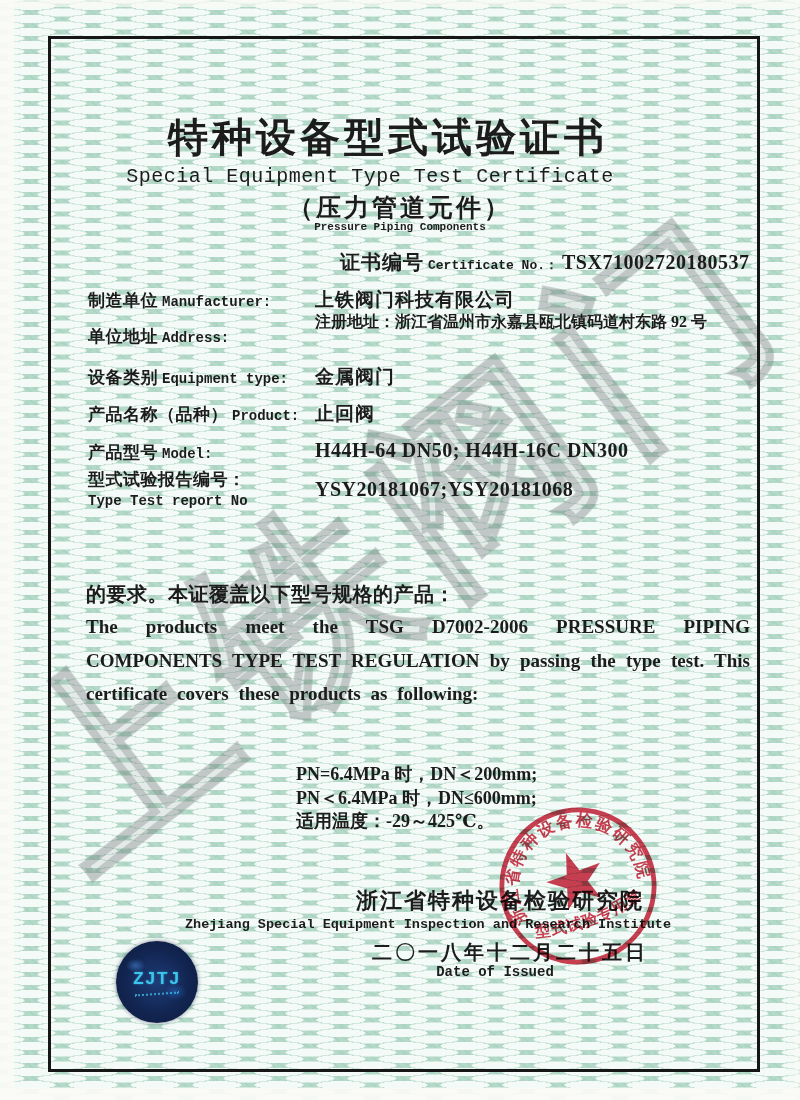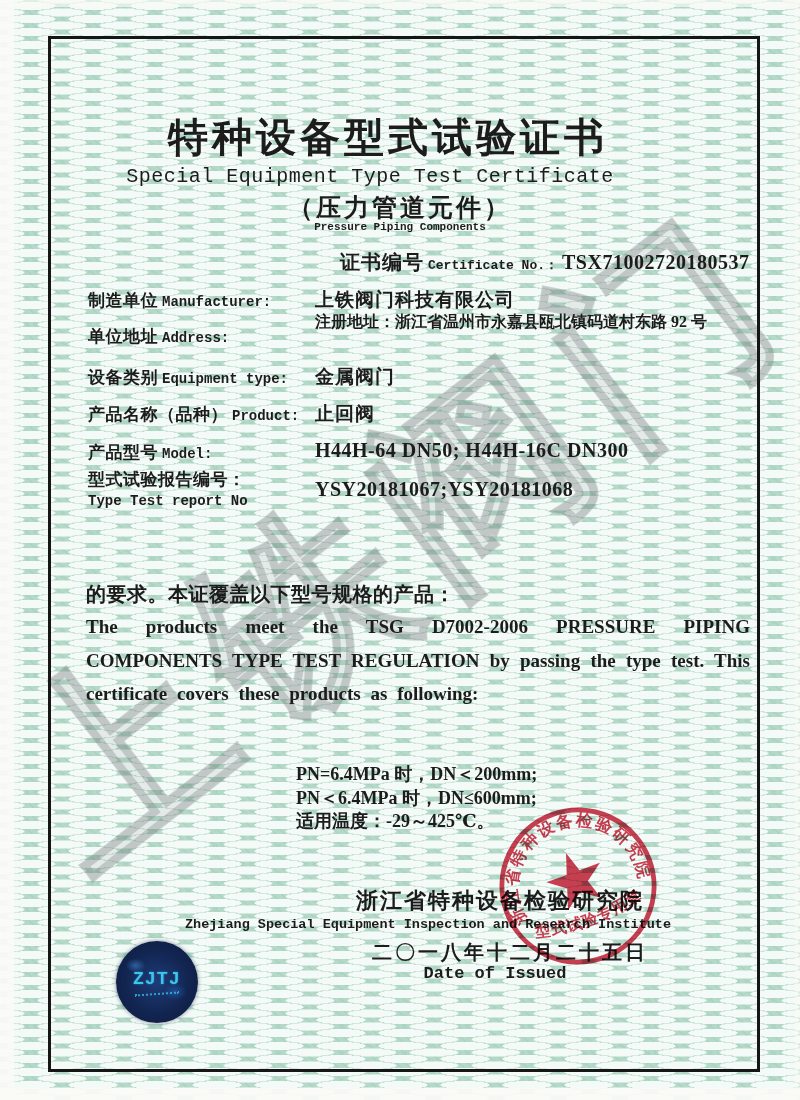--- a/index.html
+++ b/index.html
@@ -48,21 +48,21 @@
   .lbl .len{font-size:14px;font-weight:600;}
   .val-cn{left:315px;font-size:19px;font-weight:700;letter-spacing:1px;white-space:nowrap;}
   .val-sm{left:315px;font-size:16px;font-weight:700;white-space:nowrap;}
   .val-num{left:315px;font-size:20px;font-weight:600;white-space:nowrap;letter-spacing:0.5px;}
   .stmt{font-size:20px;font-weight:600;letter-spacing:0.5px;white-space:nowrap;}
   .enpara{left:86px;top:610px;width:664px;font-size:19px;font-weight:700;line-height:33.5px;text-align:justify;word-spacing:5px;}
   .specs{left:296px;top:763px;font-size:18px;font-weight:600;line-height:23.5px;white-space:nowrap;}
   .issuer-cn{left:200px;top:886px;width:600px;text-align:center;font-size:22px;font-weight:700;letter-spacing:2px;}
   .issuer-en{left:108px;top:917px;width:640px;text-align:center;font-size:13.5px;font-weight:600;}
   .issuer-date{left:200px;top:939px;width:620px;text-align:center;font-size:20px;font-weight:600;letter-spacing:3px;}
-  .issuer-datelabel{left:200px;top:964px;width:590px;text-align:center;font-size:17px;font-weight:600;}
+  .issuer-datelabel{left:200px;top:964px;width:590px;text-align:center;font-size:14px;font-weight:600;}
   
   .red-stamp{position:absolute;left:495px;top:803px;z-index:4;mix-blend-mode:multiply;opacity:0.88;}
   
   .sticker{
     position:absolute;left:116px;top:941px;width:82px;height:82px;border-radius:50%;z-index:4;
     background:
       radial-gradient(14px 10px at 24% 30%, rgba(70,140,220,0.55), rgba(0,0,0,0) 70%),
       radial-gradient(16px 12px at 72% 62%, rgba(40,110,200,0.5), rgba(0,0,0,0) 70%),
       radial-gradient(10px 8px at 60% 22%, rgba(20,40,90,0.9), rgba(0,0,0,0) 80%),
       radial-gradient(circle at 50% 50%, #1d3c78 0%, #122551 55%, #0c1a3a 100%);

